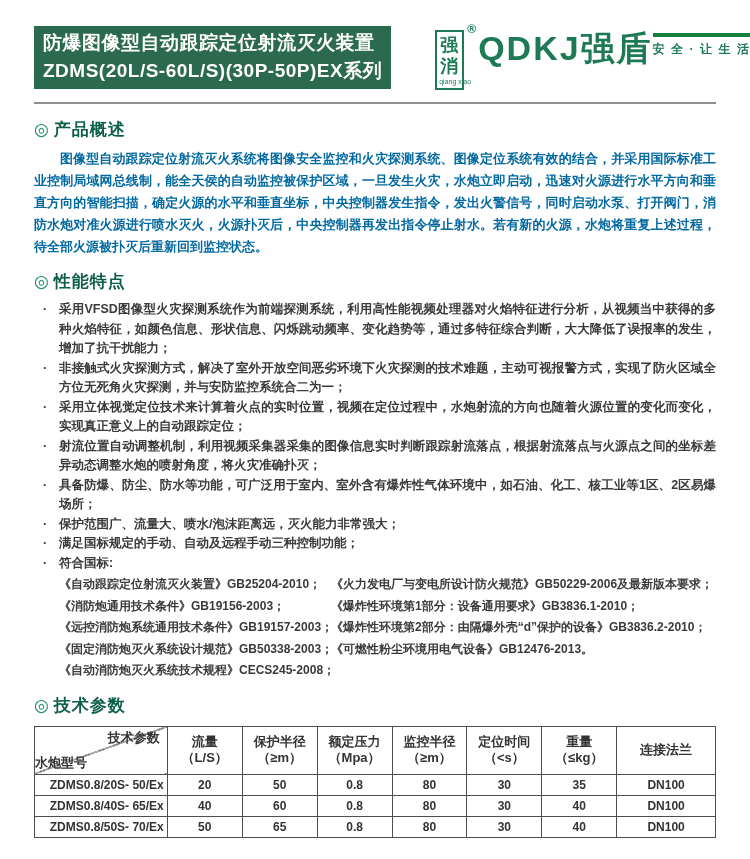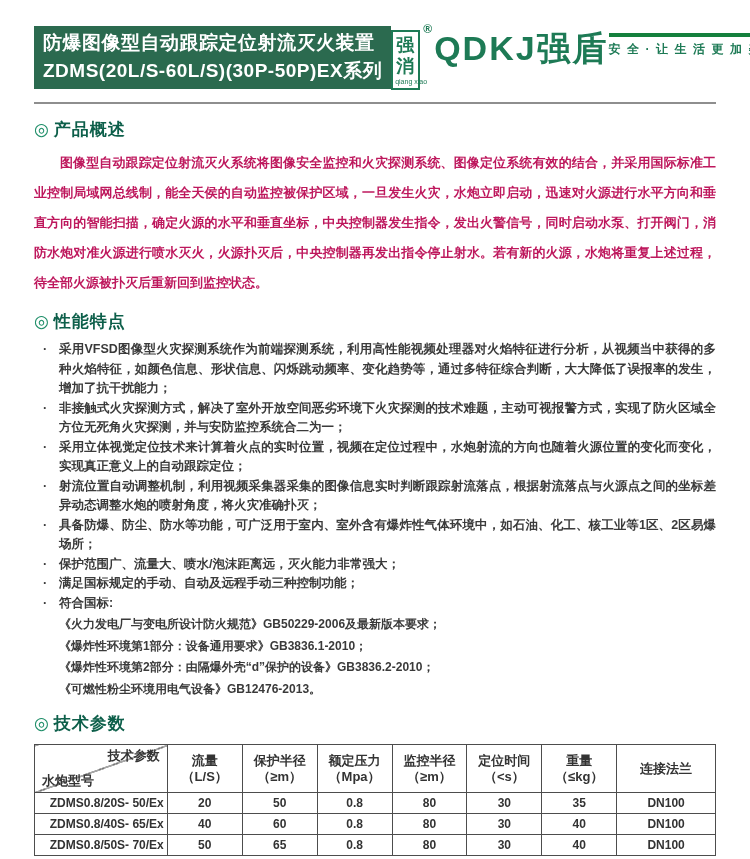--- a/index.html
+++ b/index.html
@@ -5,21 +5,21 @@
   * { margin:0; padding:0; box-sizing:border-box; }
   html,body { background:#ffffff; }
   body {
     width:750px; height:859px; overflow:hidden;
     font-family:"Liberation Sans","DejaVu Sans",sans-serif;
     color:#383838;
   }
   .page { width:750px; height:859px; padding:26px 34px 0 34px; overflow:hidden; }
 
   
-  .header { display:flex; justify-content:space-between; align-items:flex-start; }
+  .header { display:flex; justify-content:space-between; align-items:flex-start;gap:44px; }
   .title-box {
     background:#2b6a4f; color:#ffffff; font-weight:bold;
     font-size:19px; line-height:28px; padding:3px 9px 4px 9px;
     letter-spacing:0.5px; white-space:nowrap;
   }
   .logo { display:flex; align-items:flex-start; margin-top:4px; }
   .seal-wrap { position:relative; margin-right:14px; }
   .seal {
     border:2px solid #1d7a55; width:29px; padding:3px 2px 2px 2px; text-align:center;
   }
@@ -41,22 +41,22 @@
   .sec-head {
     display:flex; align-items:center; color:#0d5f4a;
     font-size:17px; font-weight:bold; letter-spacing:1px;
   }
   .sec-head.first { margin-top:14px; }
   .sec-head.mid   { margin-top:12px; }
   .sec-icon { color:#1e8e68; font-size:17px; font-weight:normal; margin-right:4px; line-height:1; }
 
   
   .para {
-    margin-top:7px; font-size:13px; line-height:30px; font-weight:600;
-    text-align:justify; text-indent:2em; color:#be185d;
+    margin-top:7px; font-size:13px; line-height:22px; font-weight:600;
+    text-align:justify; text-indent:2em; color:#0369a1;
   }
 
   
   .features { list-style:none; margin-top:7px; }
   .features li {
     position:relative; padding-left:25px; font-size:12.5px; line-height:19.5px;
     font-weight:600; text-align:justify; color:#3a3a3a;
   }
   .features .bullet { position:absolute; left:9px; top:0; }
 
@@ -74,21 +74,21 @@
   }
   table.specs thead th { font-size:13px; font-weight:bold; height:48px; line-height:16px; padding:2px 0; }
   table.specs tbody td { font-size:12px; font-weight:600; height:21px; padding:0 3px; }
   table.specs td.model { text-align:right; padding-left:10px; white-space:nowrap; }
   th.diag {
     position:relative;
     background:linear-gradient(to bottom right,
       transparent 49.4%, #4d4d4d 49.4%, #4d4d4d 50.6%, transparent 50.6%);
   }
   th.diag .ct { position:absolute; top:3px; right:7px; }
-  th.diag .cb { position:absolute; bottom:3px; left:7px; }
+  th.diag .cb { position:absolute; bottom:3px; left:0; }
 </style>
 </head>
 <body>
 
 <div class="page">
 
   <div class="header">
     <div class="title-box">
       <div>防爆图像型自动跟踪定位射流灭火装置</div>
       <div>ZDMS(20L/S-60L/S)(30P-50P)EX系列</div>
@@ -125,20 +125,27 @@
       <li><span class="bullet">·</span><span>非接触式火灾探测方式，解决了室外开放空间恶劣环境下火灾探测的技术难题，主动可视报警方式，实现了防火区域全方位无死角火灾探测，并与安防监控系统合二为一；</span></li>
       <li><span class="bullet">·</span><span>采用立体视觉定位技术来计算着火点的实时位置，视频在定位过程中，水炮射流的方向也随着火源位置的变化而变化，实现真正意义上的自动跟踪定位；</span></li>
       <li><span class="bullet">·</span><span>射流位置自动调整机制，利用视频采集器采集的图像信息实时判断跟踪射流落点，根据射流落点与火源点之间的坐标差异动态调整水炮的喷射角度，将火灾准确扑灭；</span></li>
       <li><span class="bullet">·</span><span>具备防爆、防尘、防水等功能，可广泛用于室内、室外含有爆炸性气体环境中，如石油、化工、核工业等1区、2区易爆场所；</span></li>
       <li><span class="bullet">·</span><span>保护范围广、流量大、喷水/泡沫距离远，灭火能力非常强大；</span></li>
       <li><span class="bullet">·</span><span>满足国标规定的手动、自动及远程手动三种控制功能；</span></li>
       <li><span class="bullet">·</span><span>符合国标:</span></li>
     </ul>
 
   <div class="standards">
+    <div class="std-col left">
+        <div class="std-item">《自动跟踪定位射流灭火装置》GB25204-2010；</div>
+        <div class="std-item">《消防炮通用技术条件》GB19156-2003；</div>
+        <div class="std-item">《远控消防炮系统通用技术条件》GB19157-2003；</div>
+        <div class="std-item">《固定消防炮灭火系统设计规范》GB50338-2003；</div>
+        <div class="std-item">《自动消防炮灭火系统技术规程》CECS245-2008；</div>
+      </div>
     <div class="std-col right">
         <div class="std-item">《火力发电厂与变电所设计防火规范》GB50229-2006及最新版本要求；</div>
         <div class="std-item">《爆炸性环境第1部分：设备通用要求》GB3836.1-2010；</div>
         <div class="std-item">《爆炸性环境第2部分：由隔爆外壳“d”保护的设备》GB3836.2-2010；</div>
         <div class="std-item">《可燃性粉尘环境用电气设备》GB12476-2013。</div>
       </div>
   </div>
 
   <div class="sec-head mid">
     <span class="sec-icon">◎</span>

